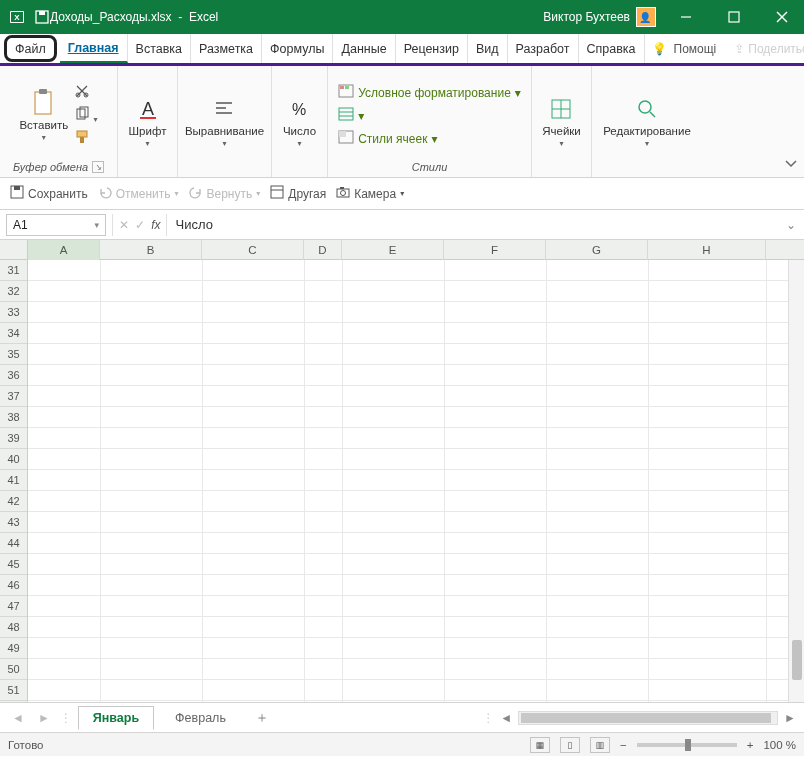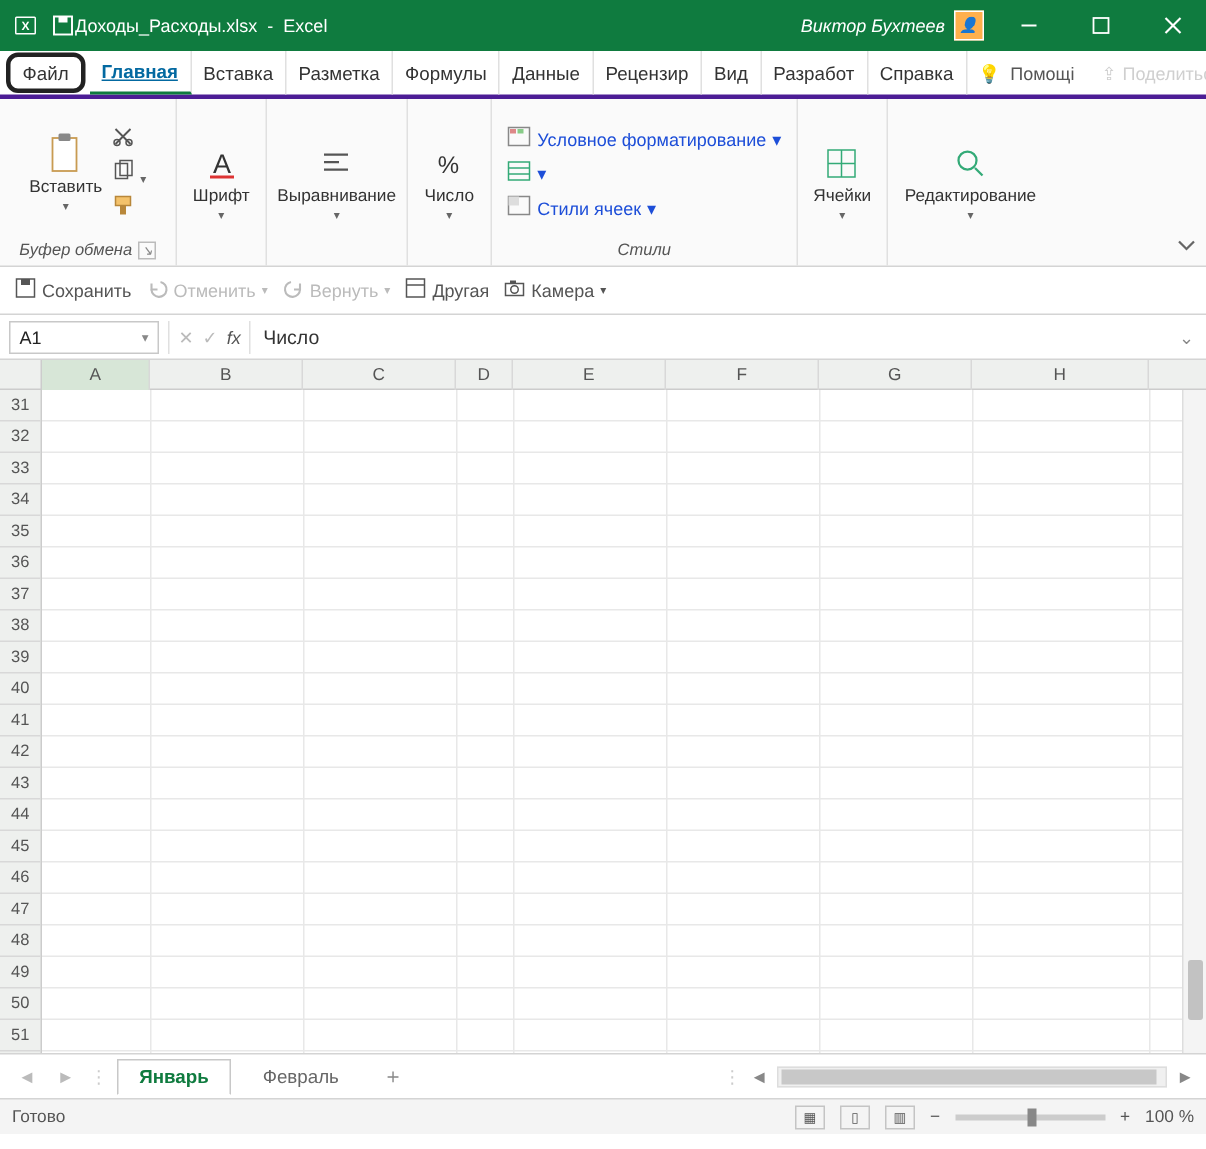--- a/index.html
+++ b/index.html
@@ -3,21 +3,21 @@
 <meta charset="utf-8">
 <style>
 * { box-sizing: border-box; margin: 0; padding: 0; font-family: "Segoe UI", Tahoma, sans-serif; }
 body { width: 804px; height: 766px; background: #fff; overflow: hidden; font-size: 12px; color: #222; }
 
 
 .titlebar { height: 34px; background: #0f7b3f; display: flex; align-items: center; color: #fff; }
 .titlebar .left { display: flex; align-items: center; gap: 8px; padding-left: 8px; }
 .titlebar .center { flex: 1; text-align: left; font-size: 12px; }
 .titlebar .right { display: flex; align-items: center; gap: 4px; }
-.titlebar .user { display: flex; align-items: center; gap: 6px; font-size: 12px; padding-right: 8px; font-style: italic;}
+.titlebar .user { display: flex; align-items: center; gap: 6px; font-size: 12px; padding-right: 8px;}
 .titlebar .avatar { width: 20px; height: 20px; background: #ffb04c; border:1px solid #fff; display:inline-flex; align-items:center; justify-content:center; font-size:10px;}
 .titlebar .winbtn { width: 44px; height: 34px; display: flex; align-items: center; justify-content: center; }
 .titlebar svg { display:block; }
 
 
 .tabs { height: 32px; background: #fff; border-bottom: 3px solid #4c1d95; display: flex; align-items: stretch; }
 .tabs .tab { padding: 0 8px; display: flex; align-items: center; font-size: 12.5px; color: #333; border-right: 1px solid #e0e0e0; }
 .tabs .tab.file { border: 3px solid #222; border-radius: 8px; margin: 1px 3px 1px 4px; font-weight: normal; }
 .tabs .tab.active { border-bottom: 2px solid #0f7b3f; color: #0369a1; font-weight: 600; text-decoration: underline; }
 .tabs .spacer { flex: 1; }
@@ -25,21 +25,21 @@
 .tabs .share { display:flex; align-items:center; gap:4px; padding:0 10px; color:#cfcfcf; }
 
 
 .ribbon { height: 112px; background: #fafafa; border-bottom: 1px solid #d4d4d4; display: flex; position: relative; }
 .group { border-right: 1px solid #e0e0e0; display: flex; flex-direction: column; align-items: center; justify-content: space-between; padding: 6px 6px 2px 6px; }
 .group .body { flex:1; display:flex; align-items:center; gap:6px; }
 .group .label { font-size: 11px; color: #555; padding: 2px 0; display:flex; align-items:flex-start; gap:4px;font-style:italic;}
 .btncol { display:flex; flex-direction:column; align-items:center; gap:2px; font-size:11.5px; color:#333; }
 .btncol .caret { font-size:8px; color:#666; }
 .iconbox { width:28px; height:28px; display:flex; align-items:center; justify-content:center; }
-.minibtn { display:flex; align-items:center; gap:4px; font-size:12px; color:#1d4ed8; padding:1px 4px;}
+.minibtn { display:flex; align-items:center; gap:4px; font-size:12px; color:#4d7c0f; padding:1px 4px;}
 .styles-stack { display:flex; flex-direction:column; gap:4px; align-items:flex-start;}
 .ribbon .collapse { position:absolute; right:6px; bottom:4px; color:#666; }
 
 
 .quickbar { height: 32px; border-bottom: 1px solid #d4d4d4; display:flex; align-items:center; gap:10px; padding: 0 10px; color:#555;}
 .quickbar .qbtn { display:flex; align-items:center; gap:4px; font-size:12px; }
 .quickbar .disabled { color:#bbb; }
 
 
 .formularow { height: 30px; border-bottom: 1px solid #d4d4d4; display:flex; align-items:center; }

